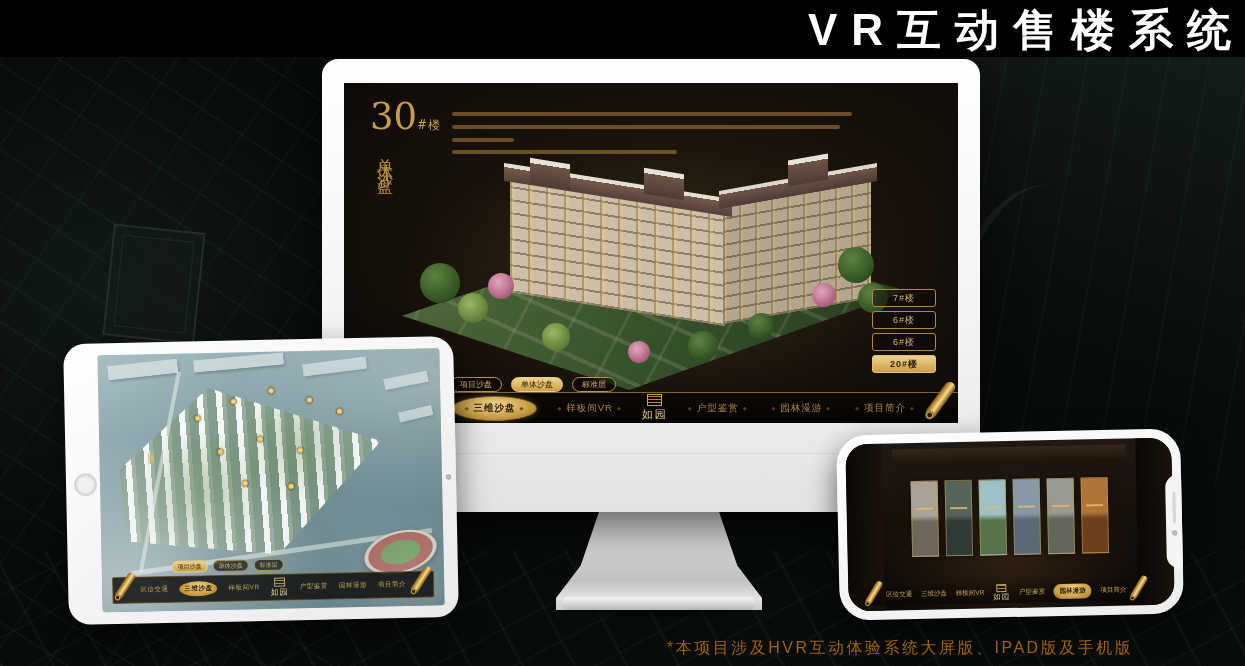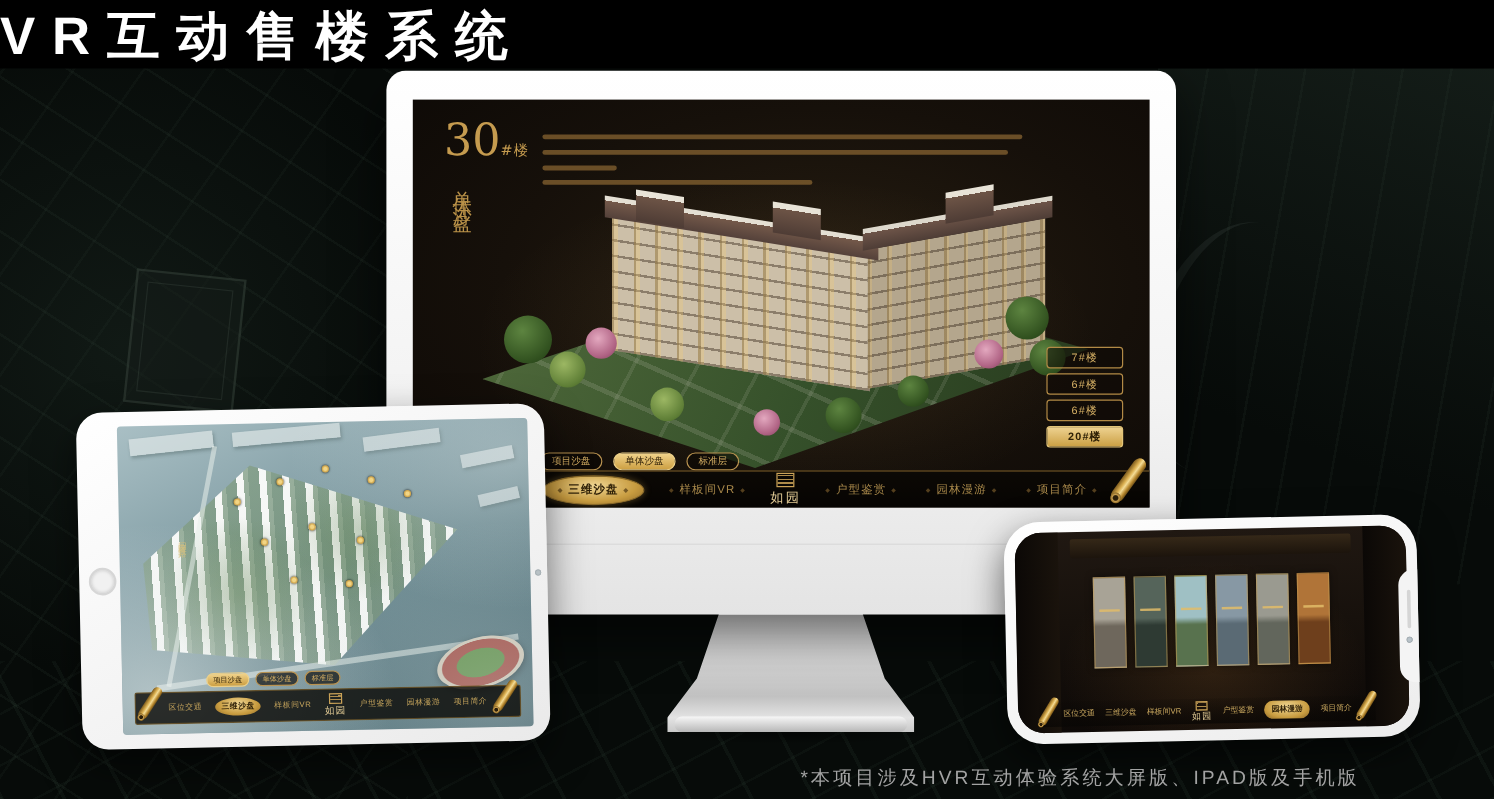--- a/index.html
+++ b/index.html
@@ -22,23 +22,23 @@
       linear-gradient(200deg, rgba(46,64,54,.32), rgba(10,14,12,0) 70%),
       repeating-linear-gradient(100deg, rgba(92,122,102,.07) 0 2px, transparent 2px 40px)}
   .bg-river{right:130px;top:185px;width:150px;height:215px;transform:rotate(14deg);
     border-left:9px solid rgba(122,142,132,.12);border-radius:50% 0 0 45% / 60% 0 0 50%}
   .bg-bottom{left:0;bottom:0;width:100%;height:115px;
     background:
       repeating-linear-gradient(62deg, rgba(72,102,84,.10) 0 3px, transparent 3px 46px),
       repeating-linear-gradient(-28deg, rgba(72,102,84,.08) 0 2px, transparent 2px 38px)}
 
   
-  .title{top:1px;left:0;width:100%;text-align:left;color:#fff;font-size:44px;
+  .title{top:1px;left:0;width:100%;text-align:right;color:#fff;font-size:44px;
     font-weight:bold;letter-spacing:14px;z-index:6;white-space:nowrap}
-  .footnote{left:667px;top:638px;color:#a3a3a3;font-size:16px;letter-spacing:2.5px;z-index:6;white-space:nowrap}
+  .footnote{left:667px;top:638px;color:#a16207;font-size:16px;letter-spacing:2.5px;z-index:6;white-space:nowrap}
 
   
   .monitor{left:322px;top:59px;width:658px;height:453px;border-radius:16px;z-index:2;
     background:linear-gradient(180deg,#ffffff 0%,#f3f3f3 60%,#e4e4e4 100%);
     box-shadow:0 16px 42px rgba(0,0,0,.6)}
   .m-seam{left:0;right:0;top:394px;height:1px;background:#d9d9d9}
   .m-screen{left:22px;top:24px;width:614px;height:340px;overflow:hidden;
     background:radial-gradient(ellipse at 55% 45%, #261d11 0%, #16100a 55%, #0d0906 100%)}
   .stand{left:556px;top:511px;width:206px;height:99px;z-index:1;
     background:linear-gradient(180deg,#ececec,#d8d8d8 40%,#c1c1c1 70%,#e3e3e3 88%,#c9c9c9);

